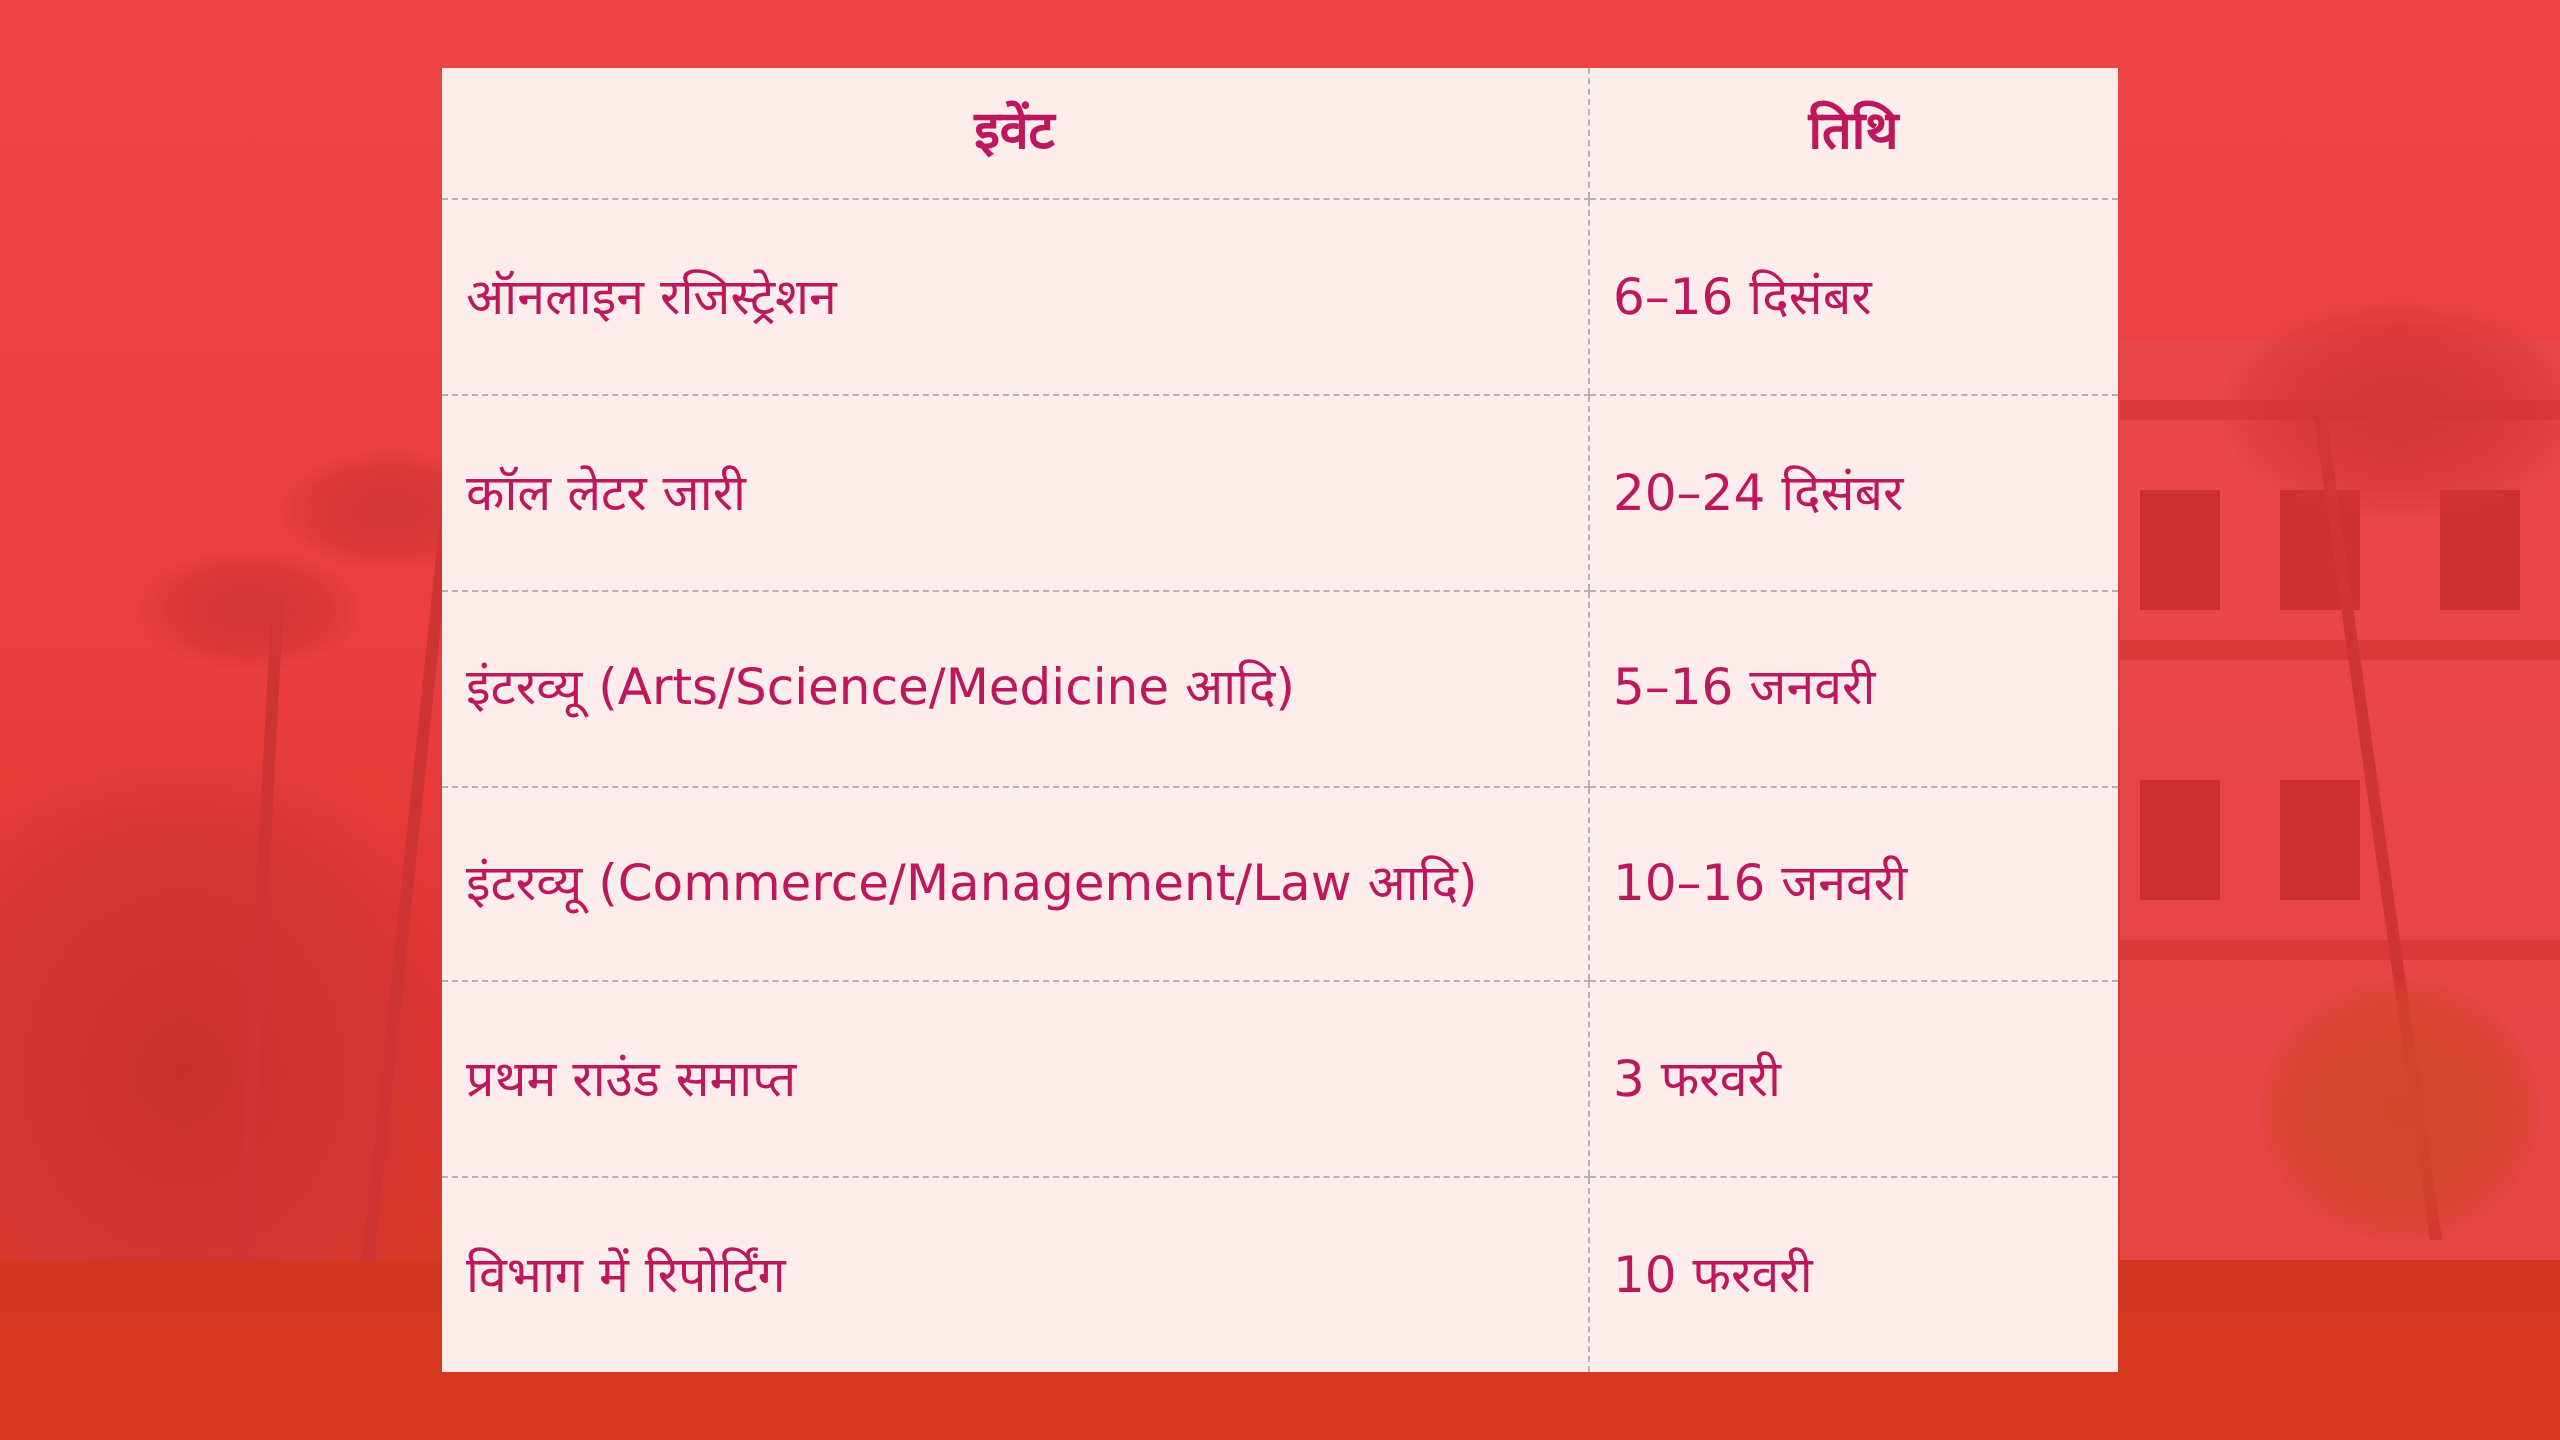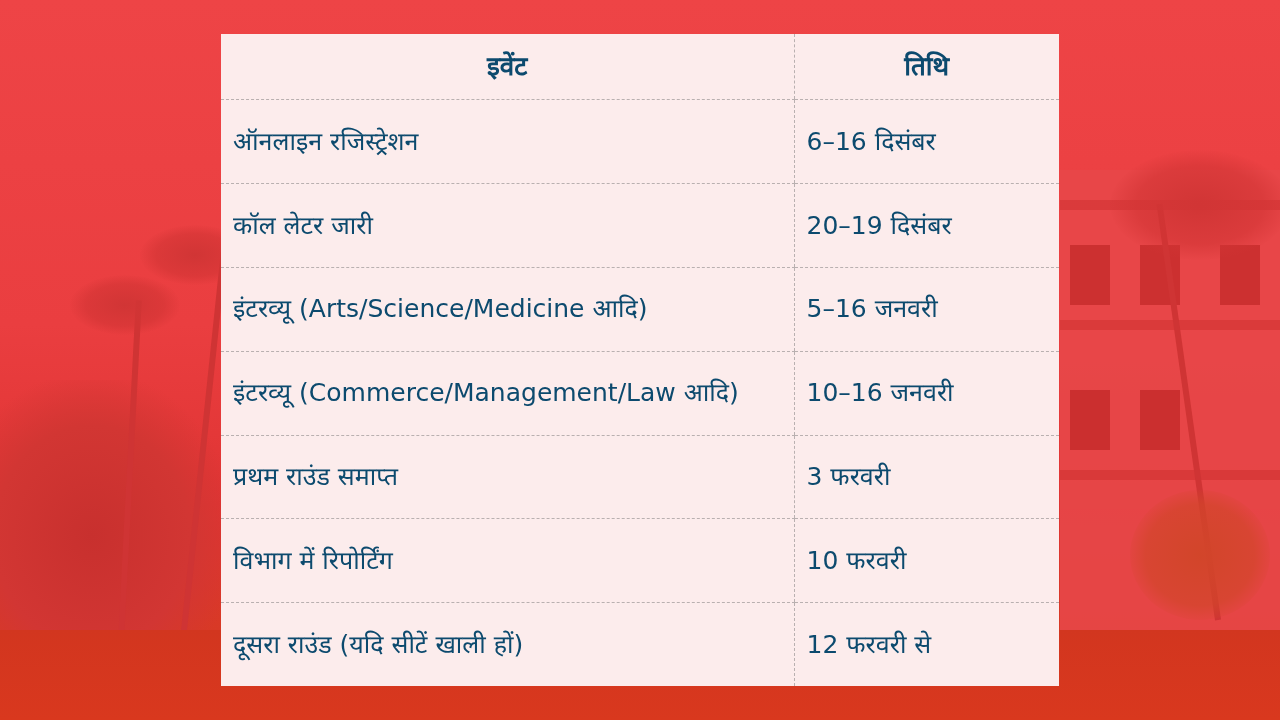--- a/index.html
+++ b/index.html
@@ -96,21 +96,21 @@
       width: 100%;
       height: 100%;
       border-collapse: collapse;
       table-layout: fixed;
     }
     table.schedule col.c-event { width: 573px; }
     table.schedule col.c-date { width: 265px; }
     table.schedule th,
     table.schedule td {
       border-bottom: 1px dashed #b9b0b0;
-      color: #0c4a6e;
+      color: #be185d;
       font-size: 25px;
       line-height: 1.1;
       padding: 0 12px;
       white-space: nowrap;
       overflow: hidden;
       height: 65px;
       vertical-align: middle;
       margin-top: 48px;
     }
     table.schedule th {
@@ -163,37 +163,33 @@
         <th class="date">तिथि</th>
       </tr>
     </thead>
     <tbody>
       <tr>
         <td class="event">ऑनलाइन रजिस्ट्रेशन</td>
         <td class="date">6–16 दिसंबर</td>
       </tr>
       <tr>
         <td class="event">कॉल लेटर जारी</td>
-        <td class="date">20–19 दिसंबर</td>
+        <td class="date">20–24 दिसंबर</td>
       </tr>
       <tr>
         <td class="event">इंटरव्यू (Arts/Science/Medicine आदि)</td>
         <td class="date">5–16 जनवरी</td>
       </tr>
       <tr>
         <td class="event">इंटरव्यू (Commerce/Management/Law आदि)</td>
         <td class="date">10–16 जनवरी</td>
       </tr>
       <tr>
         <td class="event">प्रथम राउंड समाप्त</td>
         <td class="date">3 फरवरी</td>
       </tr>
       <tr>
         <td class="event">विभाग में रिपोर्टिंग</td>
         <td class="date">10 फरवरी</td>
       </tr>
-      <tr>
-        <td class="event">दूसरा राउंड (यदि सीटें खाली हों)</td>
-        <td class="date">12 फरवरी से</td>
-      </tr>
     </tbody>
   </table>
 </div>
 
 </body></html>

